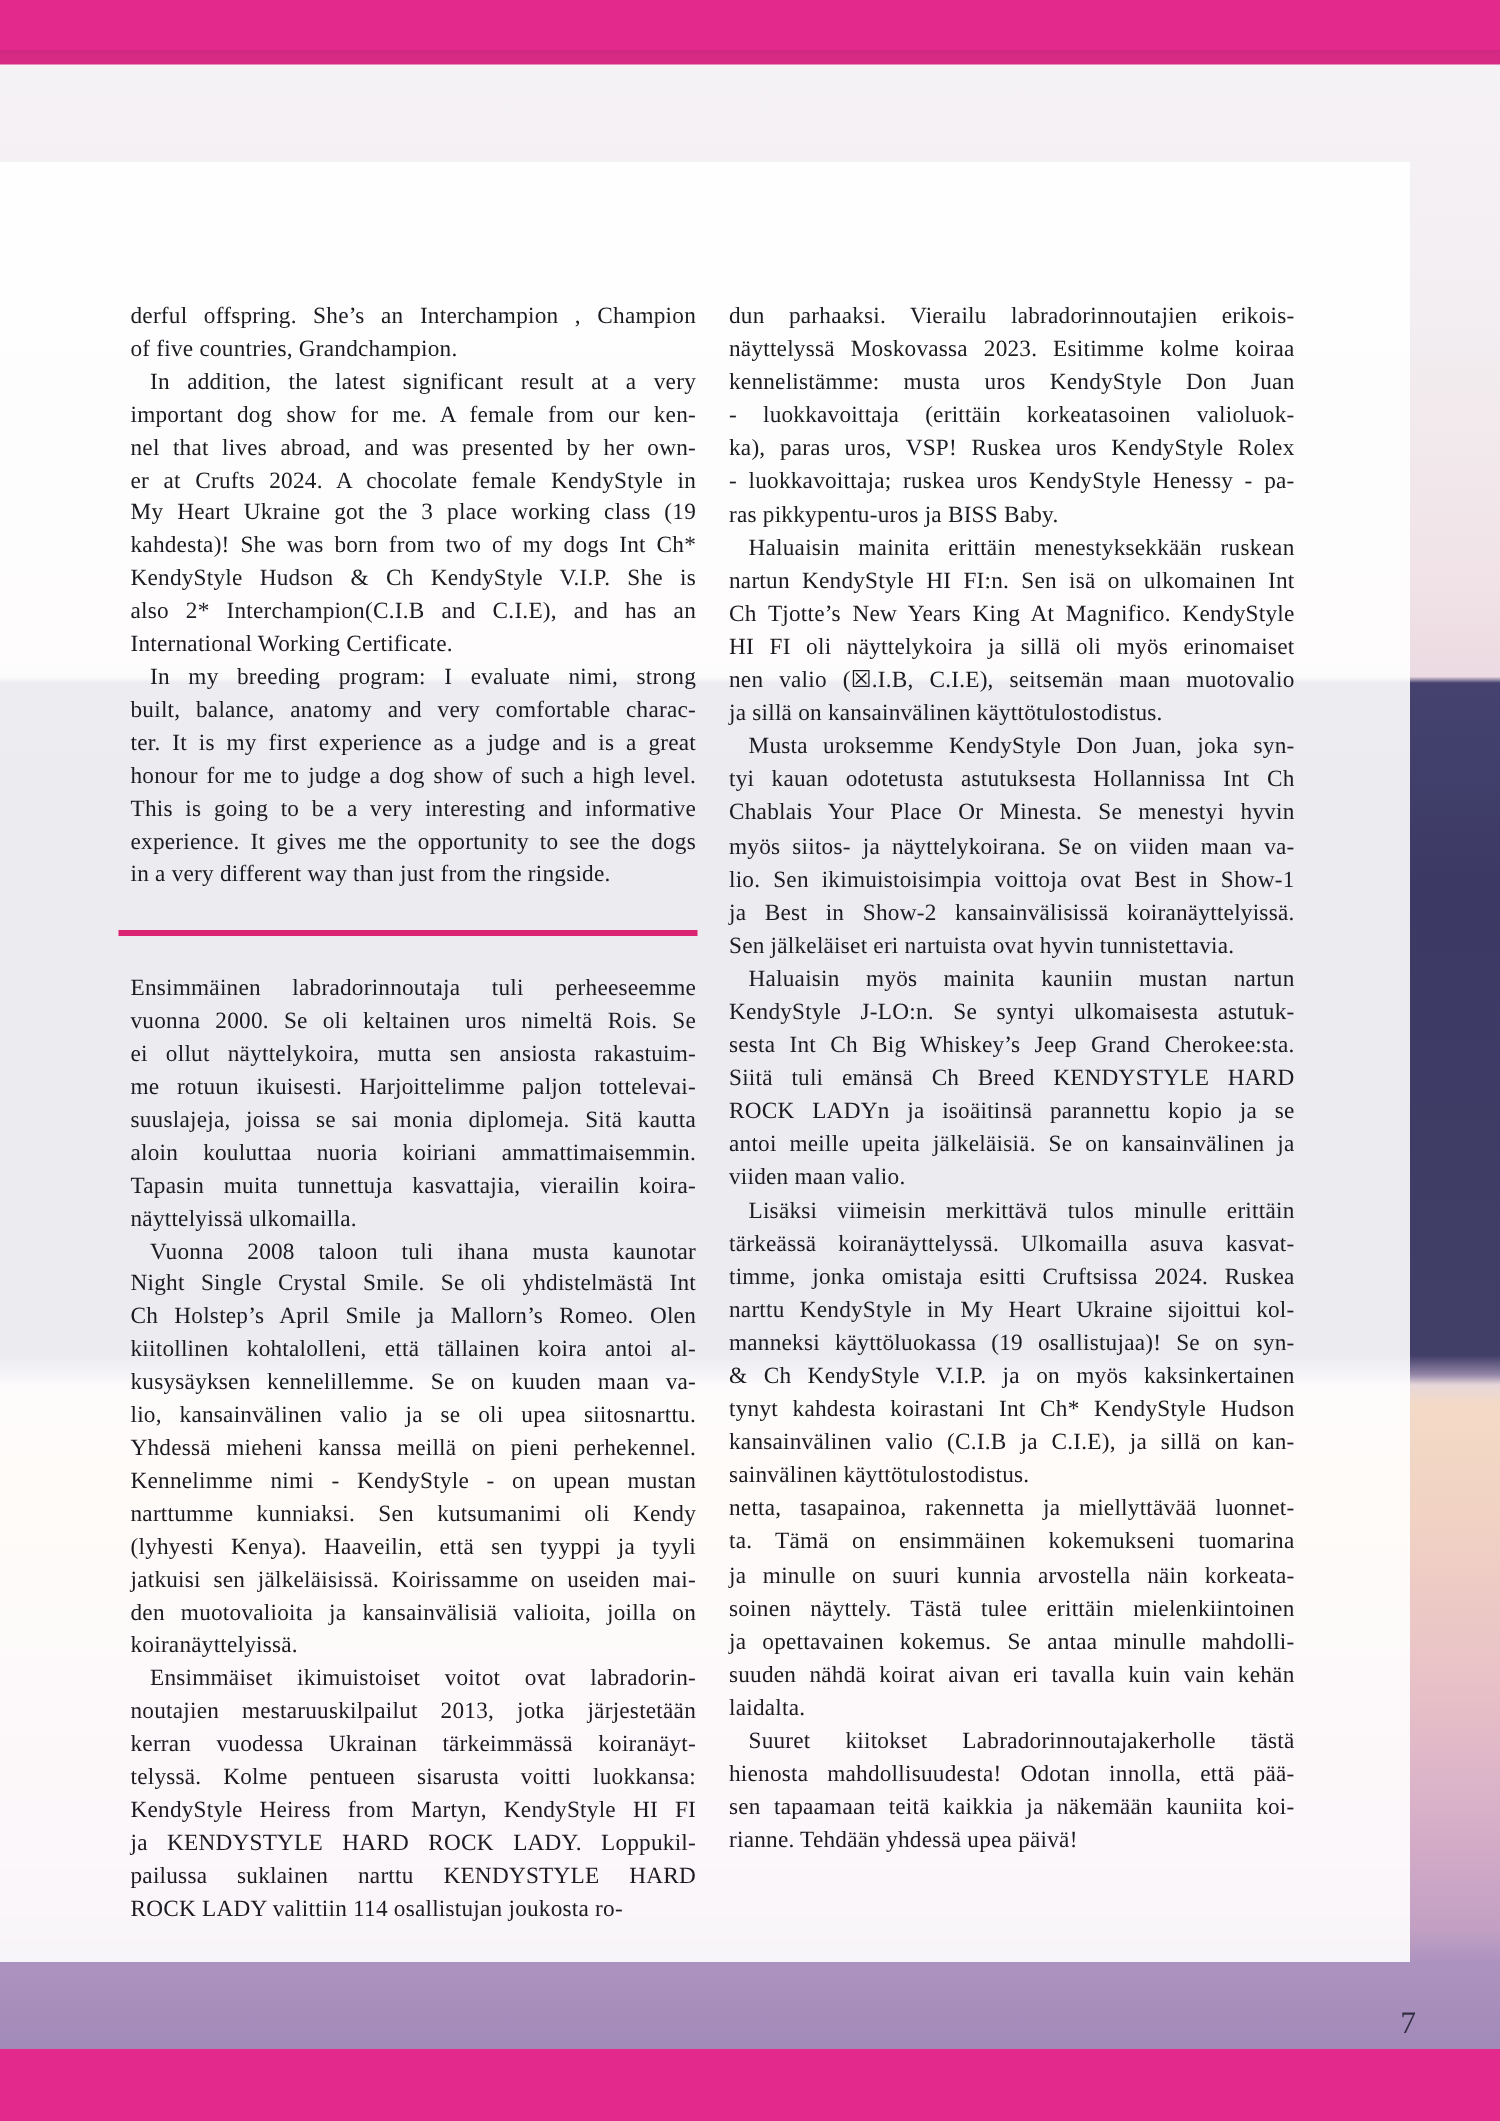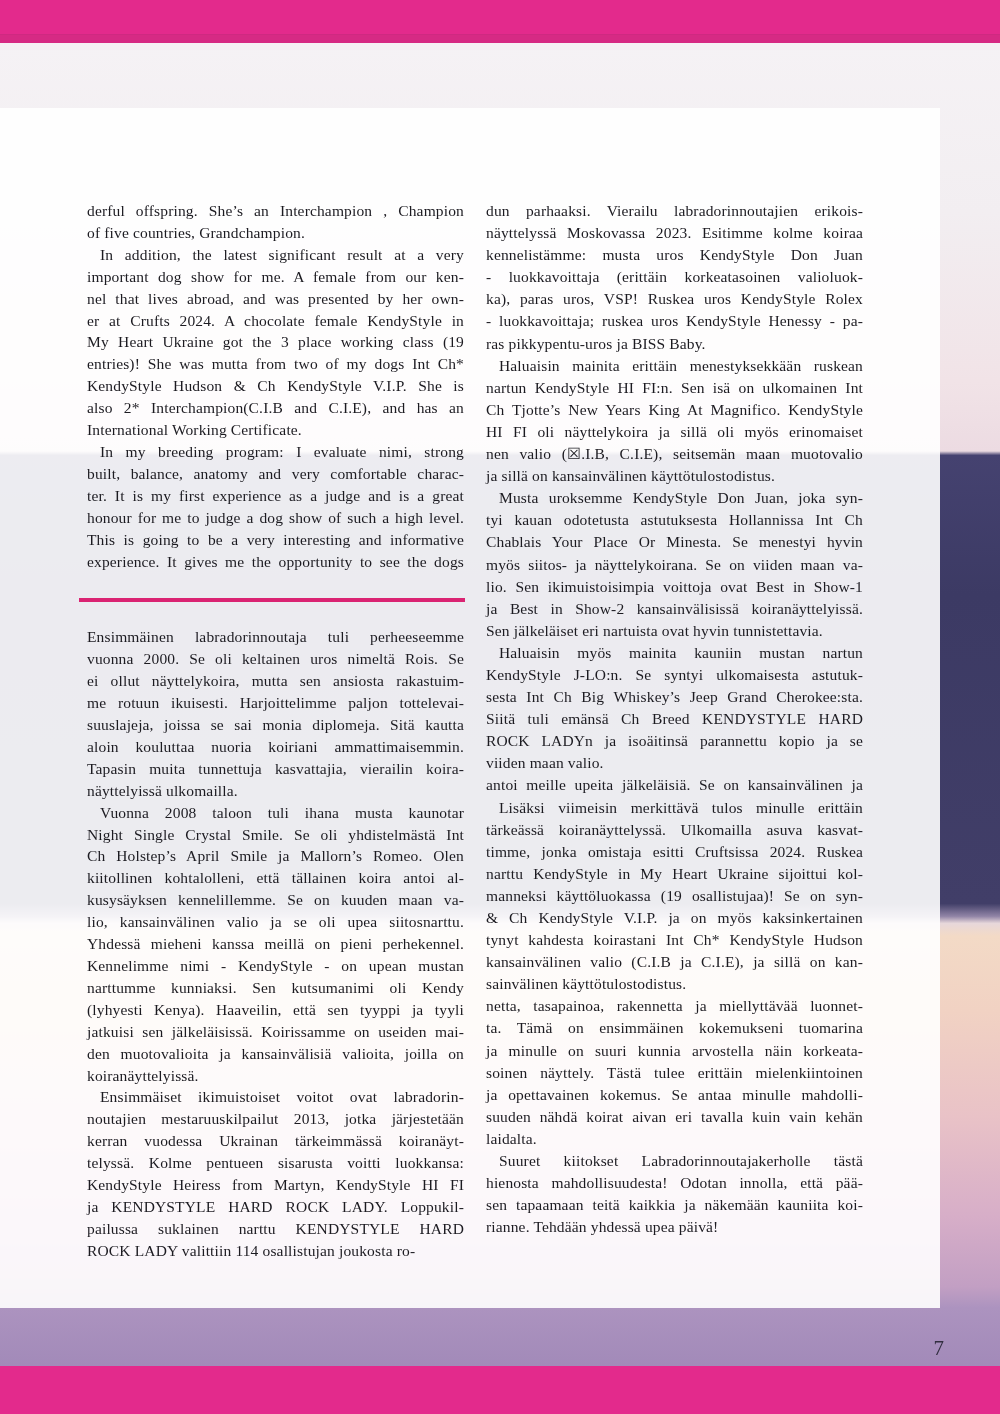--- a/index.html
+++ b/index.html
@@ -78,30 +78,31 @@
 
 <div class="card">
   <div class="col col-left" id="col-left">
       <div class="tl">derful offspring. She’s an Interchampion , Champion</div>
       <div class="tl last">of five countries, Grandchampion.</div>
       <div class="tl ind">In addition, the latest significant result at a very</div>
       <div class="tl">important dog show for me. A female from our ken-</div>
       <div class="tl">nel that lives abroad, and was presented by her own-</div>
       <div class="tl">er at Crufts 2024. A chocolate female KendyStyle in</div>
       <div class="tl">My Heart Ukraine got the 3 place working class (19</div>
-      <div class="tl">entries)! She was mutta from two of my dogs Int Ch*</div>
+      <div class="tl">kahdesta)! She was born from two of my dogs Int Ch*</div>
       <div class="tl">KendyStyle Hudson &amp; Ch KendyStyle V.I.P. She is</div>
       <div class="tl">also 2* Interchampion(C.I.B and C.I.E), and has an</div>
       <div class="tl last">International Working Certificate.</div>
       <div class="tl ind">In my breeding program: I evaluate nimi, strong</div>
       <div class="tl">built, balance, anatomy and very comfortable charac-</div>
       <div class="tl">ter. It is my first experience as a judge and is a great</div>
       <div class="tl">honour for me to judge a dog show of such a high level.</div>
       <div class="tl">This is going to be a very interesting and informative</div>
       <div class="tl">experience. It gives me the opportunity to see the dogs</div>
+      <div class="tl last">in a very different way than just from the ringside.</div>
       <div class="rule"></div>
       <div class="tl">Ensimmäinen labradorinnoutaja tuli perheeseemme</div>
       <div class="tl">vuonna 2000. Se oli keltainen uros nimeltä Rois. Se</div>
       <div class="tl">ei ollut näyttelykoira, mutta sen ansiosta rakastuim-</div>
       <div class="tl">me rotuun ikuisesti. Harjoittelimme paljon tottelevai-</div>
       <div class="tl">suuslajeja, joissa se sai monia diplomeja. Sitä kautta</div>
       <div class="tl">aloin kouluttaa nuoria koiriani ammattimaisemmin.</div>
       <div class="tl">Tapasin muita tunnettuja kasvattajia, vierailin koira-</div>
       <div class="tl last">näyttelyissä ulkomailla.</div>
       <div class="tl ind">Vuonna 2008 taloon tuli ihana musta kaunotar</div>
@@ -145,22 +146,22 @@
       <div class="tl">Chablais Your Place Or Minesta. Se menestyi hyvin</div>
       <div class="tl">myös siitos- ja näyttelykoirana. Se on viiden maan va-</div>
       <div class="tl">lio. Sen ikimuistoisimpia voittoja ovat Best in Show-1</div>
       <div class="tl">ja Best in Show-2 kansainvälisissä koiranäyttelyissä.</div>
       <div class="tl last">Sen jälkeläiset eri nartuista ovat hyvin tunnistettavia.</div>
       <div class="tl ind">Haluaisin myös mainita kauniin mustan nartun</div>
       <div class="tl">KendyStyle J-LO:n. Se syntyi ulkomaisesta astutuk-</div>
       <div class="tl">sesta Int Ch Big Whiskey’s Jeep Grand Cherokee:sta.</div>
       <div class="tl">Siitä tuli emänsä Ch Breed KENDYSTYLE HARD</div>
       <div class="tl">ROCK LADYn ja isoäitinsä parannettu kopio ja se</div>
+      <div class="tl">antoi meille upeita jälkeläisiä. Se on kansainvälinen ja</div>
       <div class="tl last">viiden maan valio.</div>
-      <div class="tl">antoi meille upeita jälkeläisiä. Se on kansainvälinen ja</div>
       <div class="tl ind">Lisäksi viimeisin merkittävä tulos minulle erittäin</div>
       <div class="tl">tärkeässä koiranäyttelyssä. Ulkomailla asuva kasvat-</div>
       <div class="tl">timme, jonka omistaja esitti Cruftsissa 2024. Ruskea</div>
       <div class="tl">narttu KendyStyle in My Heart Ukraine sijoittui kol-</div>
       <div class="tl">manneksi käyttöluokassa (19 osallistujaa)! Se on syn-</div>
       <div class="tl">&amp; Ch KendyStyle V.I.P. ja on myös kaksinkertainen</div>
       <div class="tl">tynyt kahdesta koirastani Int Ch* KendyStyle Hudson</div>
       <div class="tl">kansainvälinen valio (C.I.B ja C.I.E), ja sillä on kan-</div>
       <div class="tl last">sainvälinen käyttötulostodistus.</div>
       <div class="tl">netta, tasapainoa, rakennetta ja miellyttävää luonnet-</div>

